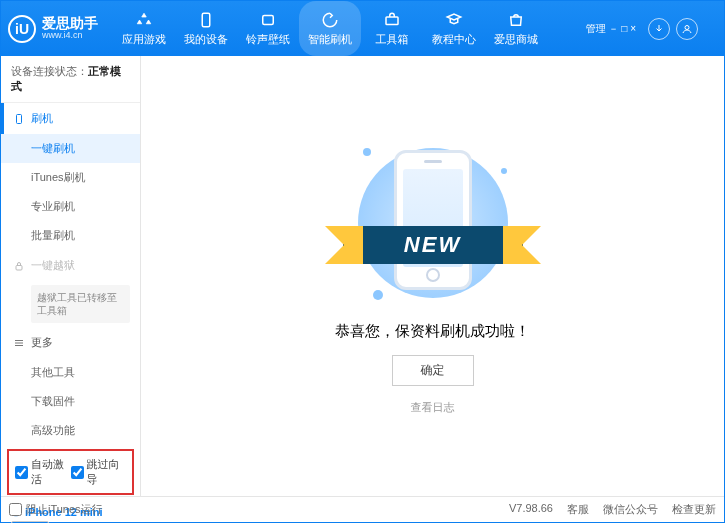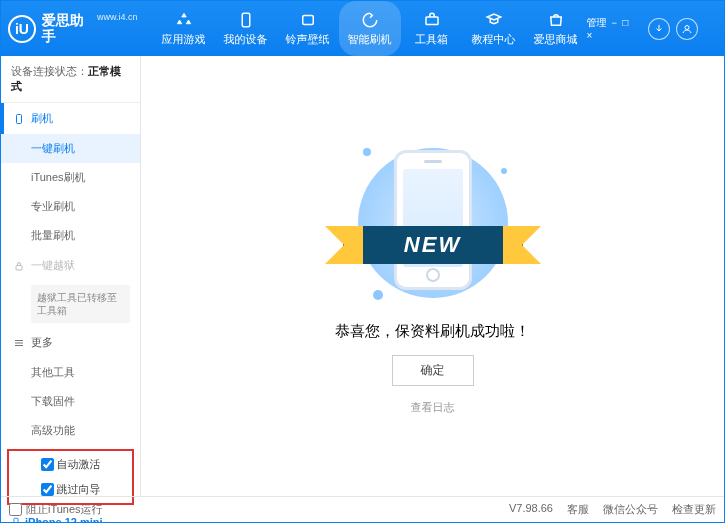--- a/index.html
+++ b/index.html
@@ -1,21 +1,21 @@
 <!DOCTYPE html>
 <html><head>
 <meta charset="utf-8">
 <style>
 * { margin: 0; padding: 0; box-sizing: border-box; }
 body { font-family: "Microsoft YaHei", Arial, sans-serif; font-size: 12px; color: #333; background: #fff; }
 .window { width: 725px; height: 523px; border: 1px solid #0b7ff0; display: flex; flex-direction: column; }
 .titlebar { height: 55px; background: linear-gradient(#1a8cf5, #0b7ff0); display: flex; align-items: center; color: #fff; }
 .brand { display: flex; align-items: center; gap: 6px; padding: 0 7px; }
 .brand-logo { width: 28px; height: 28px; border: 2px solid #fff; border-radius: 50%; display: flex; align-items: center; justify-content: center; font-weight: bold; font-size: 14px; }
-.brand-text { display: flex; flex-direction: row; line-height: 1.1; }
+.brand-text { display: flex; flex-direction: column; line-height: 1.1; }
 .brand-name { font-size: 14px; font-weight: bold; }
 .brand-url { font-size: 9px; opacity: 0.85; }
 .nav { display: flex; height: 100%; margin-left: 8px; }
 .nav-item { width: 62px; display: flex; flex-direction: column; align-items: center; justify-content: center; gap: 3px; cursor: pointer; font-size: 11px; }
 .nav-item.active { background: rgba(255,255,255,0.18); border-radius: 17px; }
 .nav-icon { width: 18px; height: 18px; display: flex; align-items: center; justify-content: center; }
 .nav-icon svg { width: 18px; height: 18px; fill: #fff; stroke: #fff; }
 .title-right { margin-left: auto; display: flex; align-items: center; gap: 6px; padding-right: 26px; }
 .win-btns { display: flex; gap: 8px; font-size: 10px; margin-right: 6px; }
 .circle-btn { width: 22px; height: 22px; border: 1.5px solid rgba(255,255,255,0.7); border-radius: 50%; display: flex; align-items: center; justify-content: center; cursor: pointer; }
@@ -24,21 +24,21 @@
 .sidebar { width: 140px; border-right: 1px solid #e5e5e5; display: flex; flex-direction: column; font-size: 11px; }
 .status-line { padding: 8px 10px; color: #666; border-bottom: 1px solid #eee; }
 .status-line b { color: #222; }
 .sb-section { padding: 8px 12px; display: flex; align-items: center; gap: 6px; color: #555; }
 .sb-section.active-parent { border-left: 3px solid #0b7ff0; color: #0b7ff0; padding-left: 9px; }
 .sb-section .sicon { width: 12px; height: 12px; }
 .sb-sub { padding: 7px 10px 7px 30px; color: #666; cursor: pointer; }
 .sb-sub.active { background: #e8f3ff; color: #0b7ff0; }
 .sb-note { margin: 4px 10px 4px 30px; background: #f5f5f5; color: #888; padding: 6px; border-radius: 2px; font-size: 10px; line-height: 1.3; }
 .sb-spacer { flex: 1; }
-.sb-checks { border: 2px solid #d33; margin: 4px 6px; padding: 6px; display: flex; gap: 10px; align-items: center; flex-direction: column; }
+.sb-checks { border: 2px solid #d33; margin: 4px 6px; padding: 6px; display: flex; align-items: center; }
 .sb-checks label { display: flex; align-items: center; gap: 3px; color: #444; cursor: pointer; }
 .sb-checks input { accent-color: #0b7ff0; }
 .device { padding: 6px 10px; }
 .device-name { color: #0b7ff0; font-weight: bold; display: flex; align-items: center; gap: 4px; }
 .device-name svg { width: 10px; height: 14px; }
 .badge { display: inline-block; border: 1px solid #ccc; border-radius: 2px; padding: 1px 5px; font-size: 10px; color: #777; margin-top: 2px; }
 .main { flex: 1; display: flex; flex-direction: column; align-items: center; justify-content: center; gap: 14px; }
 .phone-ill { position: relative; width: 160px; height: 170px; }
 .circle-bg { position: absolute; inset: 0; margin: auto; width: 150px; height: 150px; background: radial-gradient(circle,#cfe8ff 0%,#9fd0ff 70%,#8cc7ff 100%); border-radius: 50%; }
 .dots { position: absolute; border-radius: 50%; background: #8cc7ff; }

